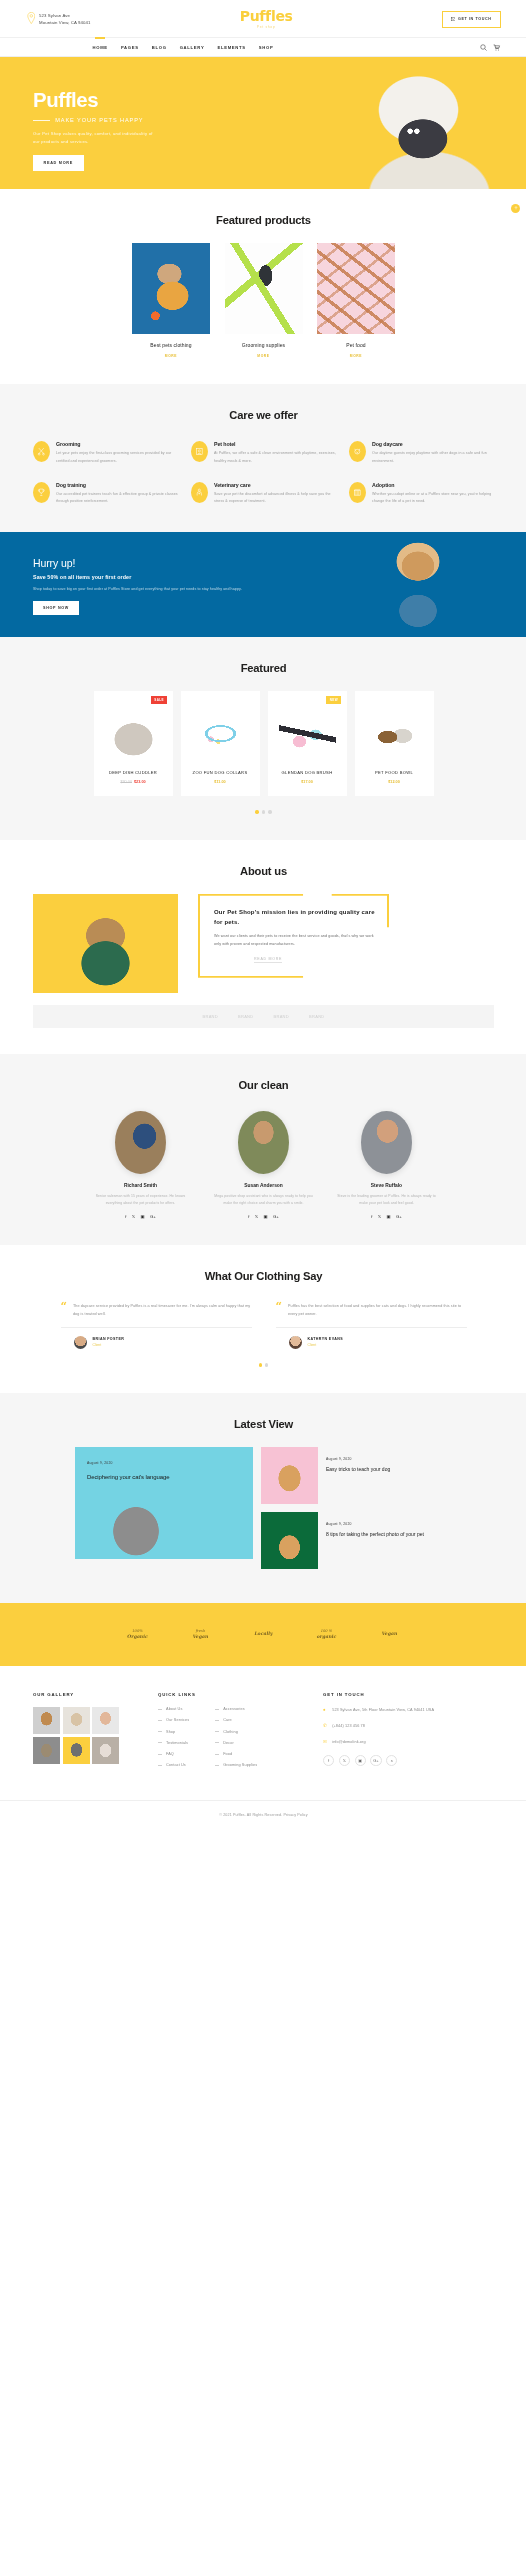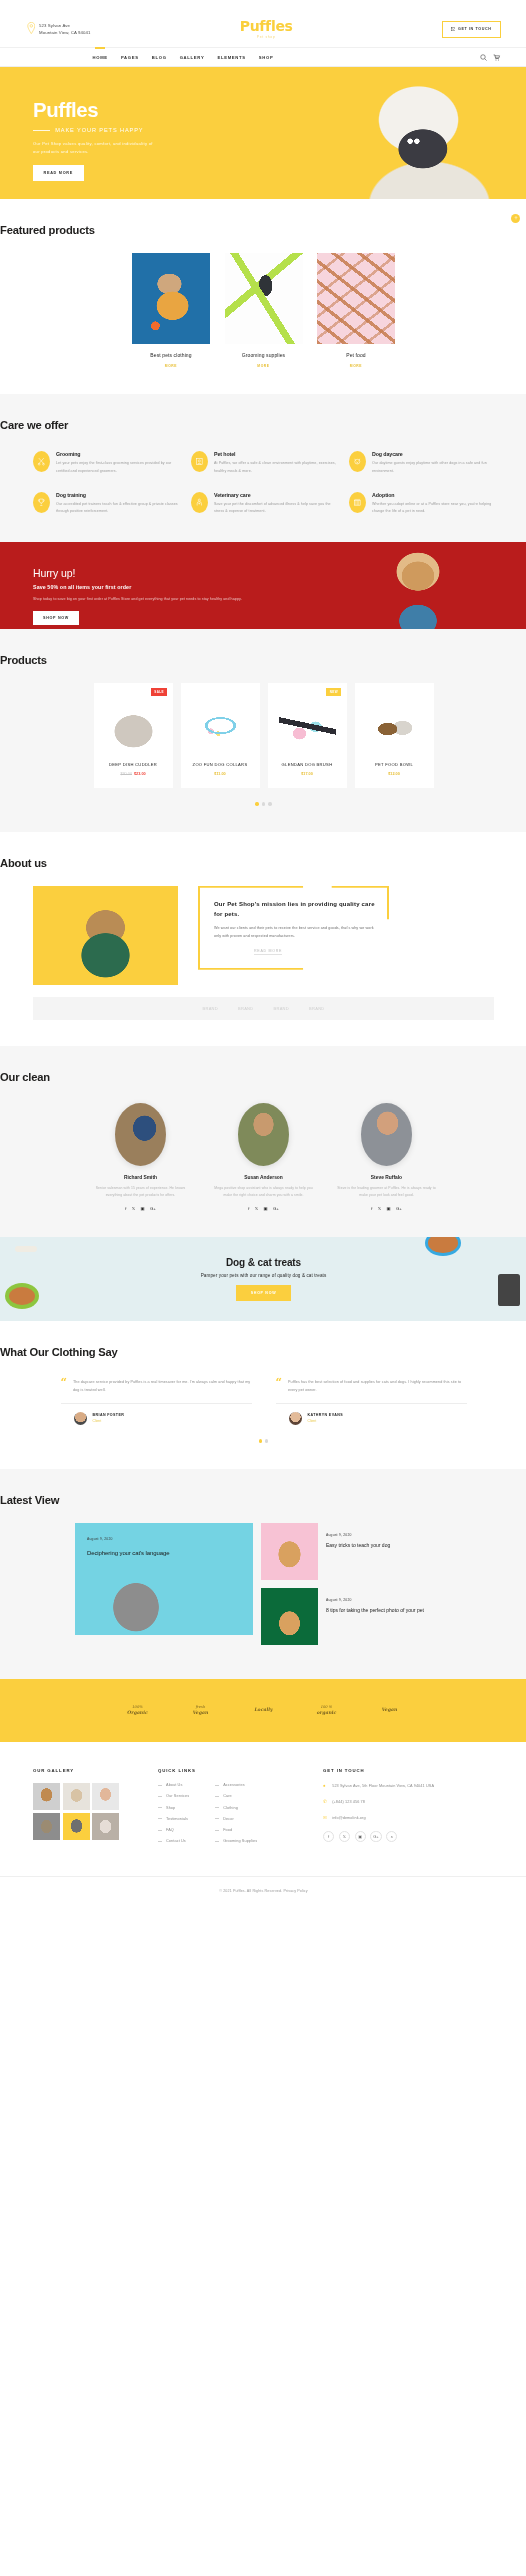--- a/index.html
+++ b/index.html
@@ -3,21 +3,21 @@
 <meta charset="utf-8">
 <style>
   * { margin:0; padding:0; box-sizing:border-box; }
   body {
     width:527px;
     font-family:"Liberation Sans", sans-serif;
     background:#ffffff;
     color:#3a3a3a;
     -webkit-font-smoothing:antialiased;
   }
-  .wrap { width:527px; margin:10px auto; position:relative; }
+  .wrap { width:527px; margin:0 auto; position:relative; }
   .container { width:461px; margin:0 auto; }
 
   
   .topbar { background:#fff; padding:9.2px 0 8px; }
   .topbar-inner { display:flex; align-items:center; justify-content:space-between; width:474px; margin:0 auto; }
   .addr { display:flex; align-items:flex-start; gap:4px; }
   .addr-pin { width:8.6px; height:12px; flex:0 0 8.6px; margin-top:0.7px; }
   .addr-text { font-size:4.3px; line-height:1.75; color:#4a4a4a; letter-spacing:0.1px; }
   .brand { text-align:center; }
   .brand-name {
@@ -65,21 +65,21 @@
       linear-gradient(180deg,#fbcf3e,#fbcf3e);
   }
   .hero-img::after {
     content:""; position:absolute; left:44%; top:52%; width:17px; height:13px;
     background:radial-gradient(circle at 30% 40%, #fff 0 18%, rgba(255,255,255,0) 20%),
                radial-gradient(circle at 70% 40%, #fff 0 18%, rgba(255,255,255,0) 20%);
   }
 
   
   .section { padding:25px 0 26px; }
-  .sec-title { text-align:left; font-size:11.2px; font-weight:bold; color:#21201f; letter-spacing:-0.2px; }
+  .sec-title { text-align:center; font-size:11.2px; font-weight:bold; color:#21201f; letter-spacing:-0.2px; }
   .bg-white { background:#fff; }
   .bg-grey { background:#f6f6f6; }
 
   
   .feat-grid { display:flex; gap:14.5px; justify-content:center; margin-top:17px; }
   .feat-card { width:78px; text-align:center; }
   .feat-img { width:78px; height:91px; }
   .feat-1 { background:
       radial-gradient(ellipse 22.4px 20px at 52% 58%, #e9a541 0 70%, rgba(0,0,0,0) 72%),
       radial-gradient(circle 6px at 30% 80%, #f36b2b 0 72%, rgba(0,0,0,0) 74%),
@@ -107,21 +107,21 @@
   .offer { display:flex; gap:6px; }
   .offer-ico {
     flex:0 0 17px; width:17px; height:21px; border-radius:8.6px/10.5px; background:#fbcf3e;
     display:flex; align-items:center; justify-content:center;
   }
   .offer-ico svg { width:8.6px; height:8.6px; }
   .offer-t { font-size:5.3px; font-weight:bold; color:#1f1f1f; letter-spacing:-0.1px; }
   .offer-d { margin-top:3.3px; font-size:3.6px; line-height:2.1; color:#9b9b9b; letter-spacing:0.1px; }
 
   
-  .hurry { background:#b91c1c; height:87px; position:relative; overflow:hidden; }
+  .hurry { background:#0369a1; height:105px; position:relative; overflow:hidden; }
   .hurry-text { position:absolute; left:33px; top:25px; width:217px; }
   .hurry-t { font-size:10.5px; color:#fff; font-weight:normal; letter-spacing:-0.1px; }
   .hurry-s { margin-top:5.3px; font-size:5.3px; color:#fff; font-weight:600; letter-spacing:0.1px; }
   .hurry-d { margin-top:5.3px; font-size:3.6px; line-height:2; color:#fff; opacity:.72; letter-spacing:0.1px; width:237px; }
   .hurry-btn { margin-top:8px; background:#fff; border:none; font-size:3.7px; font-weight:bold; letter-spacing:0.7px; padding:5.3px 10px; color:#2f2f2f; cursor:pointer; }
   .hurry-img {
     position:absolute; right:40px; top:-4px; width:138px; height:112px;
     background:
       radial-gradient(ellipse 28px 24px at 50% 74%, #3f7ea8 0 66%, rgba(0,0,0,0) 68%),
       radial-gradient(ellipse 25px 22.4px at 50% 34%, #cf9a5d 0 64%, rgba(0,0,0,0) 66%),
@@ -450,21 +450,21 @@
     <div class="hurry-img"></div>
     <div class="hurry-text">
       <div class="hurry-t">Hurry up!</div>
       <div class="hurry-s">Save 50% on all items your first order</div>
       <div class="hurry-d">Shop today to save big on your first order at Puffles Store and get everything that your pet needs to stay healthy and happy.</div>
       <button class="hurry-btn">SHOP NOW</button>
     </div>
   </div>
 
   <div class="section bg-grey">
-    <div class="sec-title">Products</div>
+    <div class="sec-title">Featured</div>
     <div class="prod-grid">
       <div class="prod-card">
         <div class="badge sale">SALE</div>
         <div class="prod-img p1"></div>
         <div class="prod-name">DEEP DISH CUDDLER</div>
         <div class="prod-price"><span class="price-old">$30.00</span><span class="price-sale">$23.00</span></div>
       </div>
       <div class="prod-card">
         <div class="prod-img p2"></div>
         <div class="prod-name">ZOO FUN DOG COLLARS</div>
@@ -539,29 +539,20 @@
         <div class="team-soc">
           <span>f</span>
           <span>𝕏</span>
           <span>▣</span>
           <span>G+</span>
         </div>
       </div>
     </div>
   </div>
 
-  <div class="treats">
-    <div class="bone-a"></div>
-    <div class="bowl-a"></div>
-    <div class="bowl-b"></div>
-    <div class="bowl-c"></div>
-    <div class="treats-t">Dog &amp; cat treats</div>
-    <div class="treats-s">Pamper your pets with our range of quality dog &amp; cat treats</div>
-    <button class="treats-btn">SHOP NOW</button>
-  </div>
 
   <div class="section bg-white">
     <div class="sec-title">What Our Clothing Say</div>
     <div class="tst-grid">
       <div class="tst">
         <div class="tst-row">
           <span class="tst-q">“</span>
           <div class="tst-txt">The daycare service provided by Puffles is a real timesaver for me. I'm always calm and happy that my dog is treated well.</div>
         </div>
         <div class="tst-div"></div>

